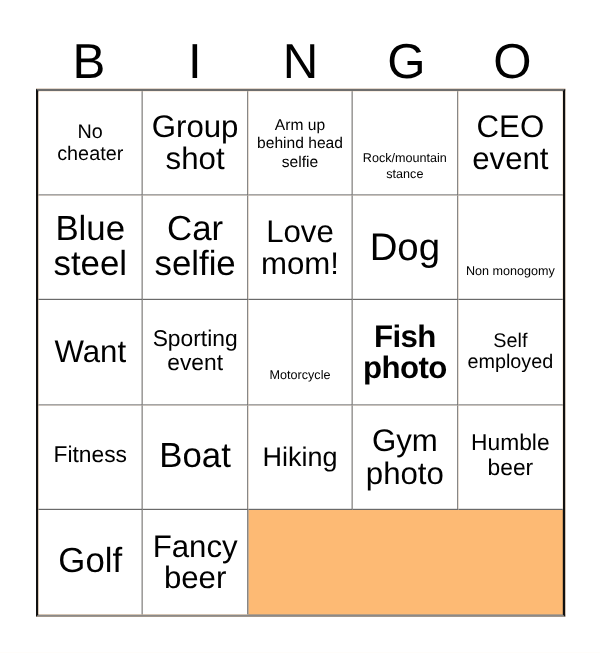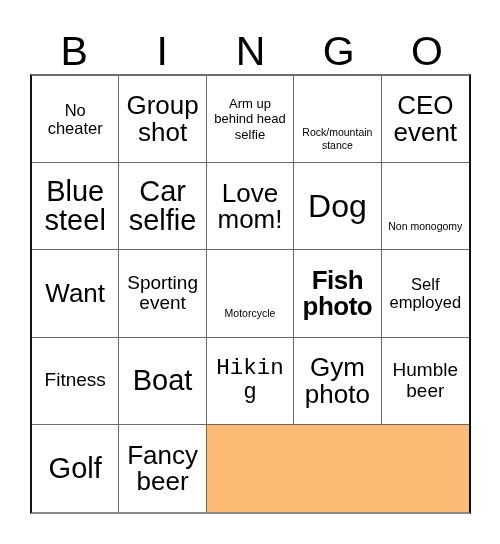--- a/index.html
+++ b/index.html
@@ -86,21 +86,21 @@
     font-weight: 400;
     word-wrap: break-word;
     color: #000000;
   }
 
   
   .fs-xs   { font-size: 10.5px; line-height: 1.22; margin-top: 40px; }
   .fs-sm   { font-size: 13px;   line-height: 1.18; }
   .fs-md   { font-size: 16.5px; line-height: 1.12; }
   .fs-lg   { font-size: 19px;   line-height: 1.08; }
-  .fs-xl   { font-size: 22.5px; line-height: 1.05; font-family: Liberation Mono, monospace; }
+  .fs-xl   { font-size: 22.5px; line-height: 1.05; }
   .fs-2xl  { font-size: 26px;   line-height: 1.03; }
   .fs-3xl  { font-size: 29px;   line-height: 1.02; }
   .fs-4xl  { font-size: 32px;   line-height: 1.0; }
 
   .bold-condensed {
     font-weight: 700;
     font-family: "Liberation Sans Narrow", "Liberation Sans", sans-serif;
     letter-spacing: -0.5px;
   }
 </style>

